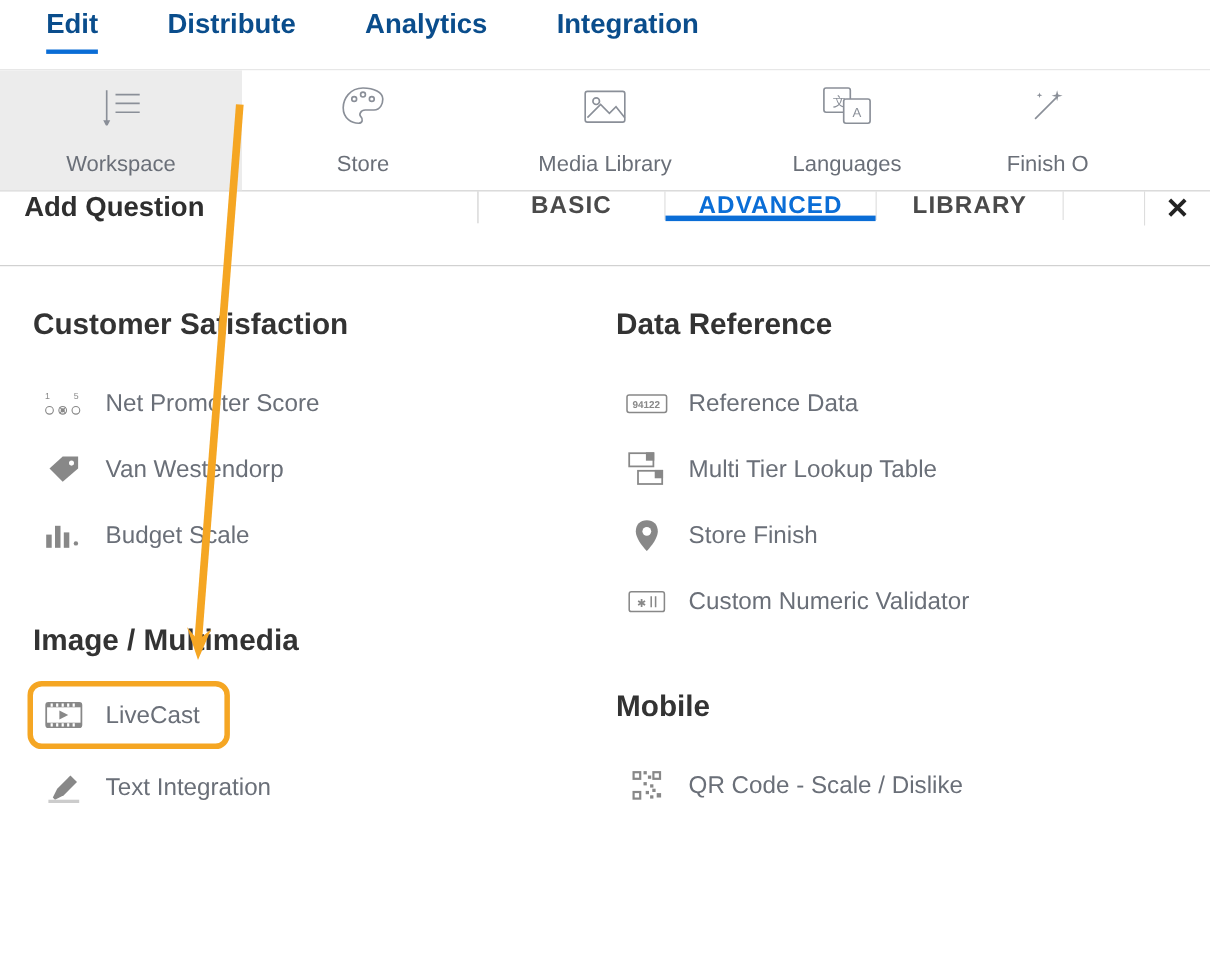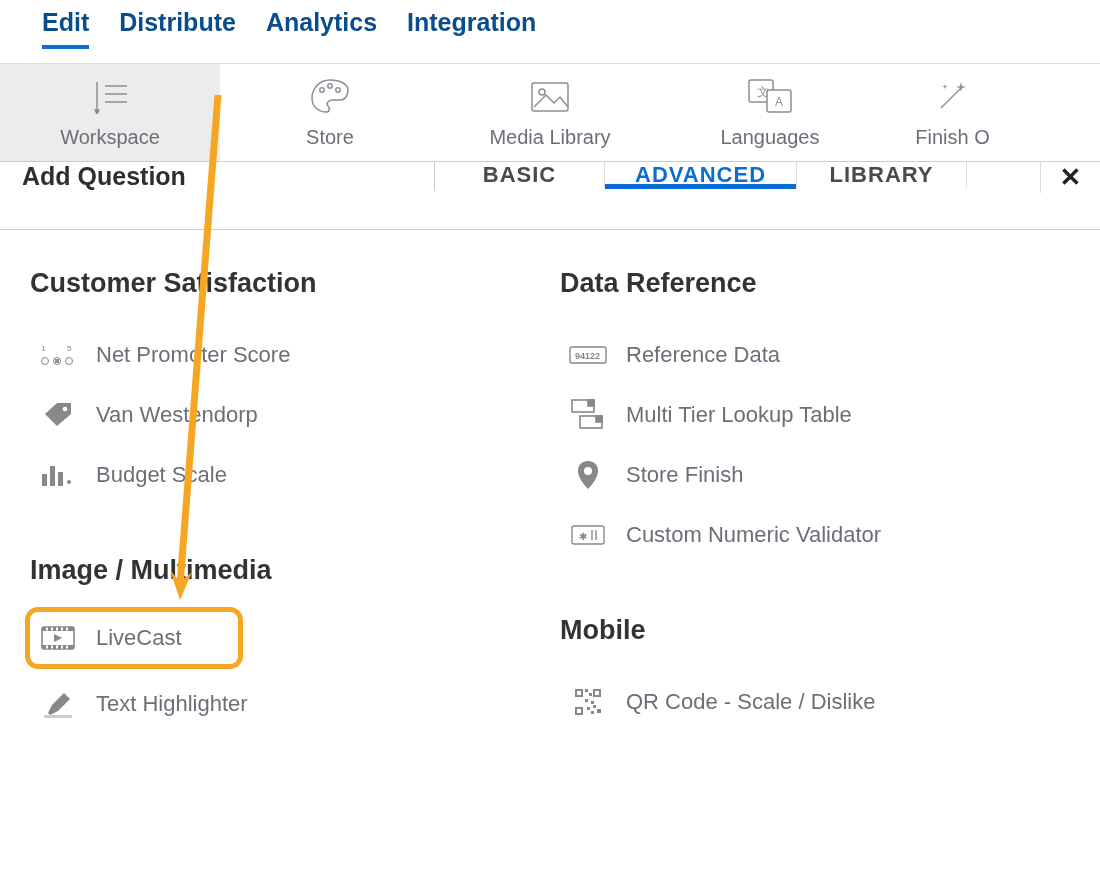--- a/index.html
+++ b/index.html
@@ -8,21 +8,21 @@
     background: #fff;
     width: 1100px;
     height: 890px;
     overflow: hidden;
     position: relative;
   }
 
   
   .top-nav {
     display: flex;
-    gap: 30px;
+    gap: 63px;
     padding: 8px 42px 14px 42px;
     border-bottom: 1px solid #ddd;
   }
   .top-nav-item {
     font-size: 25px;
     font-weight: 600;
     color: #0a4d8c;
     padding-bottom: 8px;
     cursor: pointer;
   }
@@ -52,21 +52,21 @@
   .toolbar-item .icon-slot {
     height: 44px;
     display: flex;
     align-items: center;
     justify-content: center;
     color: #6a6f78;
   }
   .toolbar-item .label {
     font-size: 20px;
     color: #6a6f78;
-    margin-top: 8px;
+    margin-top: 20px;
   }
 
   
   .sub-header {
     display: flex;
     border-bottom: 1px solid #ccc;
     align-items: flex-start;
     height: 68px;
   }
   .add-question {
@@ -158,21 +158,21 @@
     align-items: center;
     justify-content: center;
     color: #888;
     flex-shrink: 0;
   }
   .q-item.highlighted {
     outline: 5px solid #f5a623;
     border-radius: 8px;
     padding: 10px 8px;
     margin: 6px 0 10px 0;
-    width: 208px;
+    width: 174px;
   }
 
   
   .arrow-annotation {
     position: absolute;
     left: 168px;
     top: 90px;
     width: 80px;
     height: 530px;
     pointer-events: none;
@@ -326,21 +326,21 @@
     </div>
 
 
     <div class="q-item">
       <span class="q-icon">
         <svg width="32" height="30" viewBox="0 0 32 30" fill="#888">
           <path d="M6 24 L10 16 L22 4 L28 10 L16 22 L8 26 Z"></path>
           <rect x="2" y="26" width="28" height="3" fill="#ccc"></rect>
         </svg>
       </span>
-      <span>Text Highlighter</span>
+      <span>Text Integration</span>
     </div>
   </div>
 
   <div class="column">
     <div class="section-title">Data Reference</div>
 
     <div class="q-item">
       <span class="q-icon">
         <svg width="40" height="22" viewBox="0 0 40 22" fill="none" stroke="#888" stroke-width="1.4">
           <rect x="2" y="3" width="36" height="16" rx="2"></rect>

